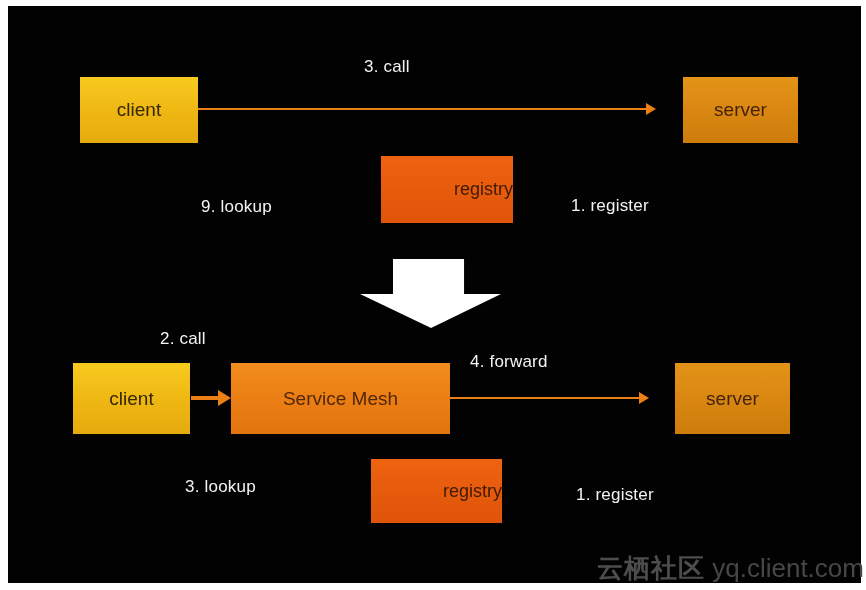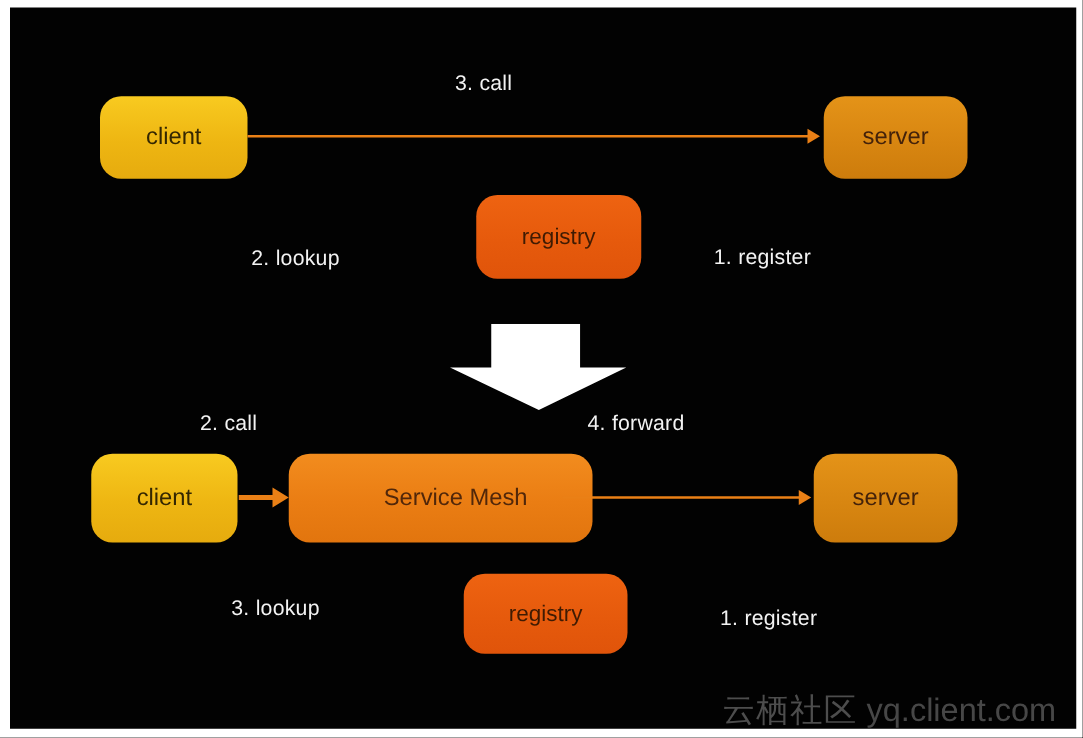--- a/index.html
+++ b/index.html
@@ -19,40 +19,40 @@
     color:#f3f3f3;
     font-size:17px;
     white-space:nowrap;
     letter-spacing:0.2px;
   }
   .box{
     position:absolute;
     display:flex;align-items:center;justify-content:center;
     font-size:19px;
     white-space:nowrap;
-    border-radius:17px;
   }
   .box-client{
     background:linear-gradient(180deg,#f8ca20 0%,#eeb612 55%,#e6ab0e 100%);
     color:#33260233;
     color:#342702;
   }
   .box-server{
     background:linear-gradient(180deg,#e49318 0%,#d88611 55%,#cd7c0c 100%);
     color:#44220a;
+    margin-left:24px;
   }
   .box-registry{
     background:linear-gradient(180deg,#ee6311 0%,#e65a0c 55%,#e0540a 100%);
     color:#3f1b03;
     font-size:18px;
+    justify-content:flex-end;
   }
   .box-mesh{
     background:linear-gradient(180deg,#f28c1e 0%,#ea7d13 55%,#e2750e 100%);
     color:#51270a;
-    padding-left:24px;
   }
   .hline{position:absolute;background:#ea8016;}
   .ahead{
     position:absolute;width:0;height:0;
     border-top:6px solid transparent;
     border-bottom:6px solid transparent;
     border-left:10px solid #ea8016;
   }
   .ahead-big{
     position:absolute;width:0;height:0;
@@ -64,21 +64,21 @@
     position:absolute;left:352px;top:253px;width:141px;height:69px;
     background:#ffffff;
     clip-path:polygon(23.4% 0%, 73.8% 0%, 73.8% 50.7%, 100% 50.7%, 50.4% 100%, 0% 50.7%, 23.4% 50.7%);
   }
   .watermark{
     position:absolute;left:570px;top:545px;
     font-size:26px;
     color:#4d4d4d;
     white-space:nowrap;
   }
-  .watermark .cn{font-weight:normal;letter-spacing:1px;}
+  .watermark .cn{font-weight:bold;letter-spacing:1px;margin-left:19px;}
   .watermark .latin{font-weight:normal;color:#474747;}
 </style>
 </head>
 <body>
 
 <div class="page">
   <div class="canvas">
 
     <div class="lbl" style="left:356px;top:51px;">3. call</div>
 
@@ -92,41 +92,41 @@
     </div>
 
     <div class="box box-server" style="left:651px;top:71px;width:115px;height:66px;">
       <span>server</span>
     </div>
 
     <div class="box box-registry" style="left:373px;top:150px;width:132px;height:67px;">
       <span>registry</span>
     </div>
 
-    <div class="lbl" style="left:193px;top:191px;">2. lookup</div>
+    <div class="lbl" style="left:193px;top:191px;">9. lookup</div>
     <div class="lbl" style="left:563px;top:190px;">1. register</div>
 
     <div class="big-down-arrow"></div>
 
     <div class="lbl" style="left:152px;top:323px;">2. call</div>
 
     <div class="box box-client" style="left:65px;top:357px;width:117px;height:71px;">
       <span>client</span>
     </div>
 
     <div>
       <div class="hline" style="left:183px;top:390px;width:29px;height:4px;"></div>
       <div class="ahead-big" style="left:210px;top:384px;"></div>
     </div>
 
     <div class="box box-mesh" style="left:223px;top:357px;width:219px;height:71px;">
       <span>Service Mesh</span>
     </div>
 
-    <div class="lbl" style="left:462px;top:323px;">4. forward</div>
+    <div class="lbl" style="left:462px;top:346px;">4. forward</div>
 
     <div>
       <div class="hline" style="left:442px;top:391px;width:191px;height:2px;"></div>
       <div class="ahead" style="left:631px;top:386px;"></div>
     </div>
 
     <div class="box box-server" style="left:643px;top:357px;width:115px;height:71px;">
       <span>server</span>
     </div>
 

